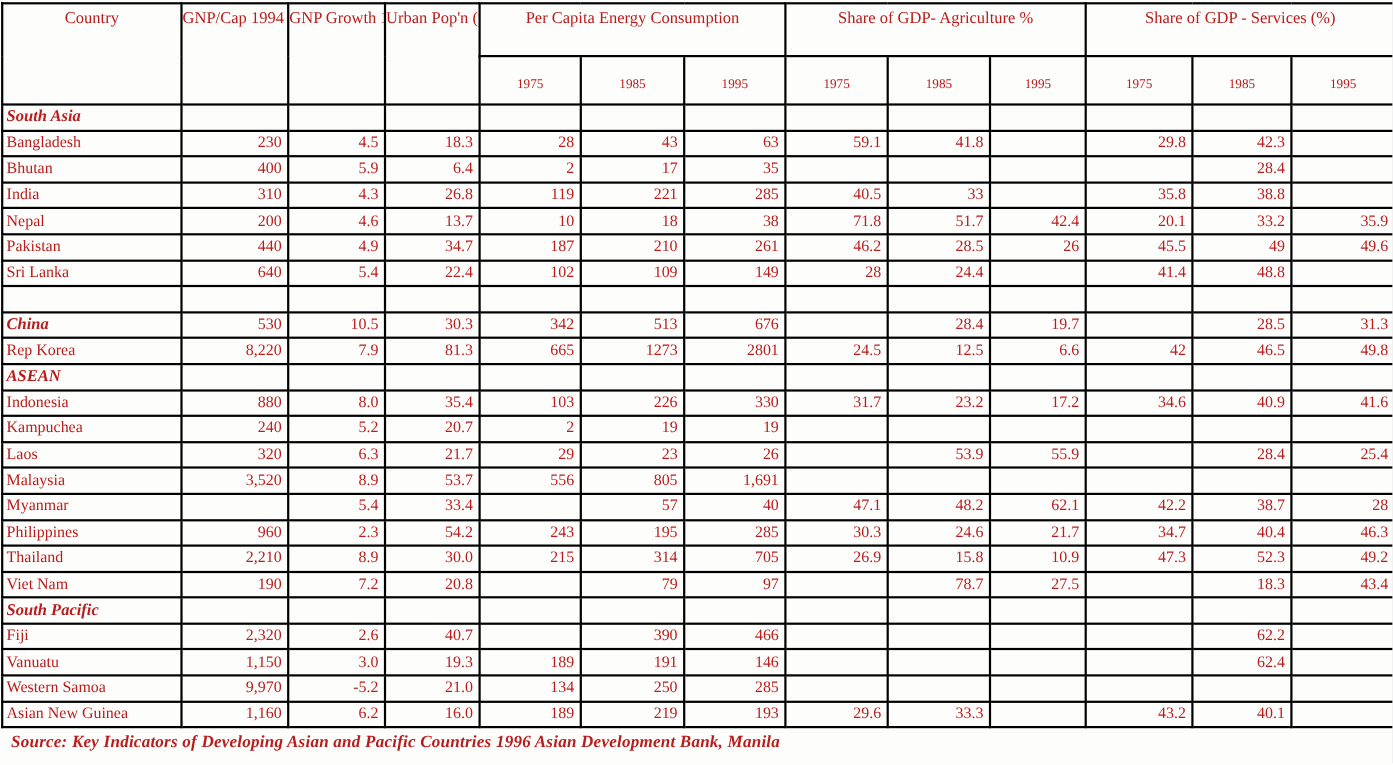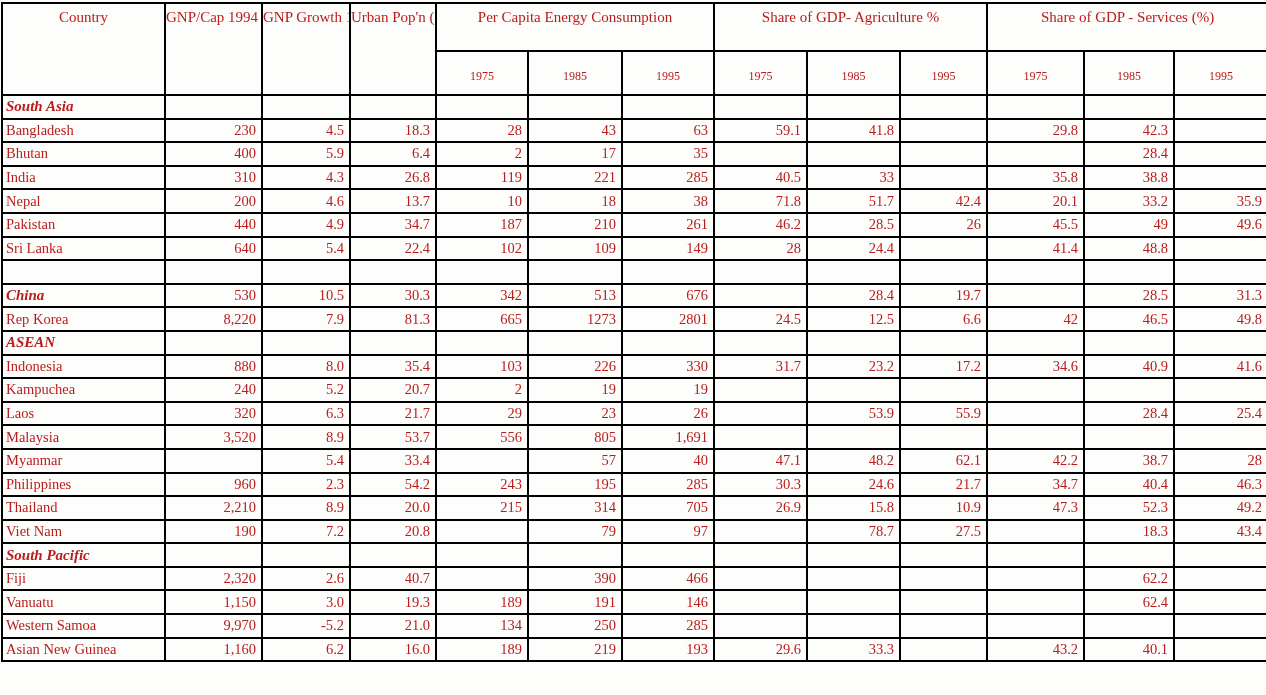--- a/index.html
+++ b/index.html
@@ -369,21 +369,21 @@
           <td class="c-num">24.6</td>
           <td class="c-num">21.7</td>
           <td class="c-num">34.7</td>
           <td class="c-num">40.4</td>
           <td class="c-num">46.3</td>
         </tr>
         <tr class="row-data">
           <td class="c-name">Thailand</td>
           <td class="c-num">2,210</td>
           <td class="c-num">8.9</td>
-          <td class="c-num">20.0</td>
+          <td class="c-num">30.0</td>
           <td class="c-num">215</td>
           <td class="c-num">314</td>
           <td class="c-num">705</td>
           <td class="c-num">26.9</td>
           <td class="c-num">15.8</td>
           <td class="c-num">10.9</td>
           <td class="c-num">47.3</td>
           <td class="c-num">52.3</td>
           <td class="c-num">49.2</td>
         </tr>
@@ -473,14 +473,15 @@
           <td class="c-num">29.6</td>
           <td class="c-num">33.3</td>
           <td class="c-num"></td>
           <td class="c-num">43.2</td>
           <td class="c-num">40.1</td>
           <td class="c-num"></td>
         </tr>
       </tbody>
   </table>
 
+  <div class="source-note">Source: Key Indicators of Developing Asian and Pacific Countries 1996 Asian Development Bank, Manila</div>
 
 </div>
 
 </body></html>

